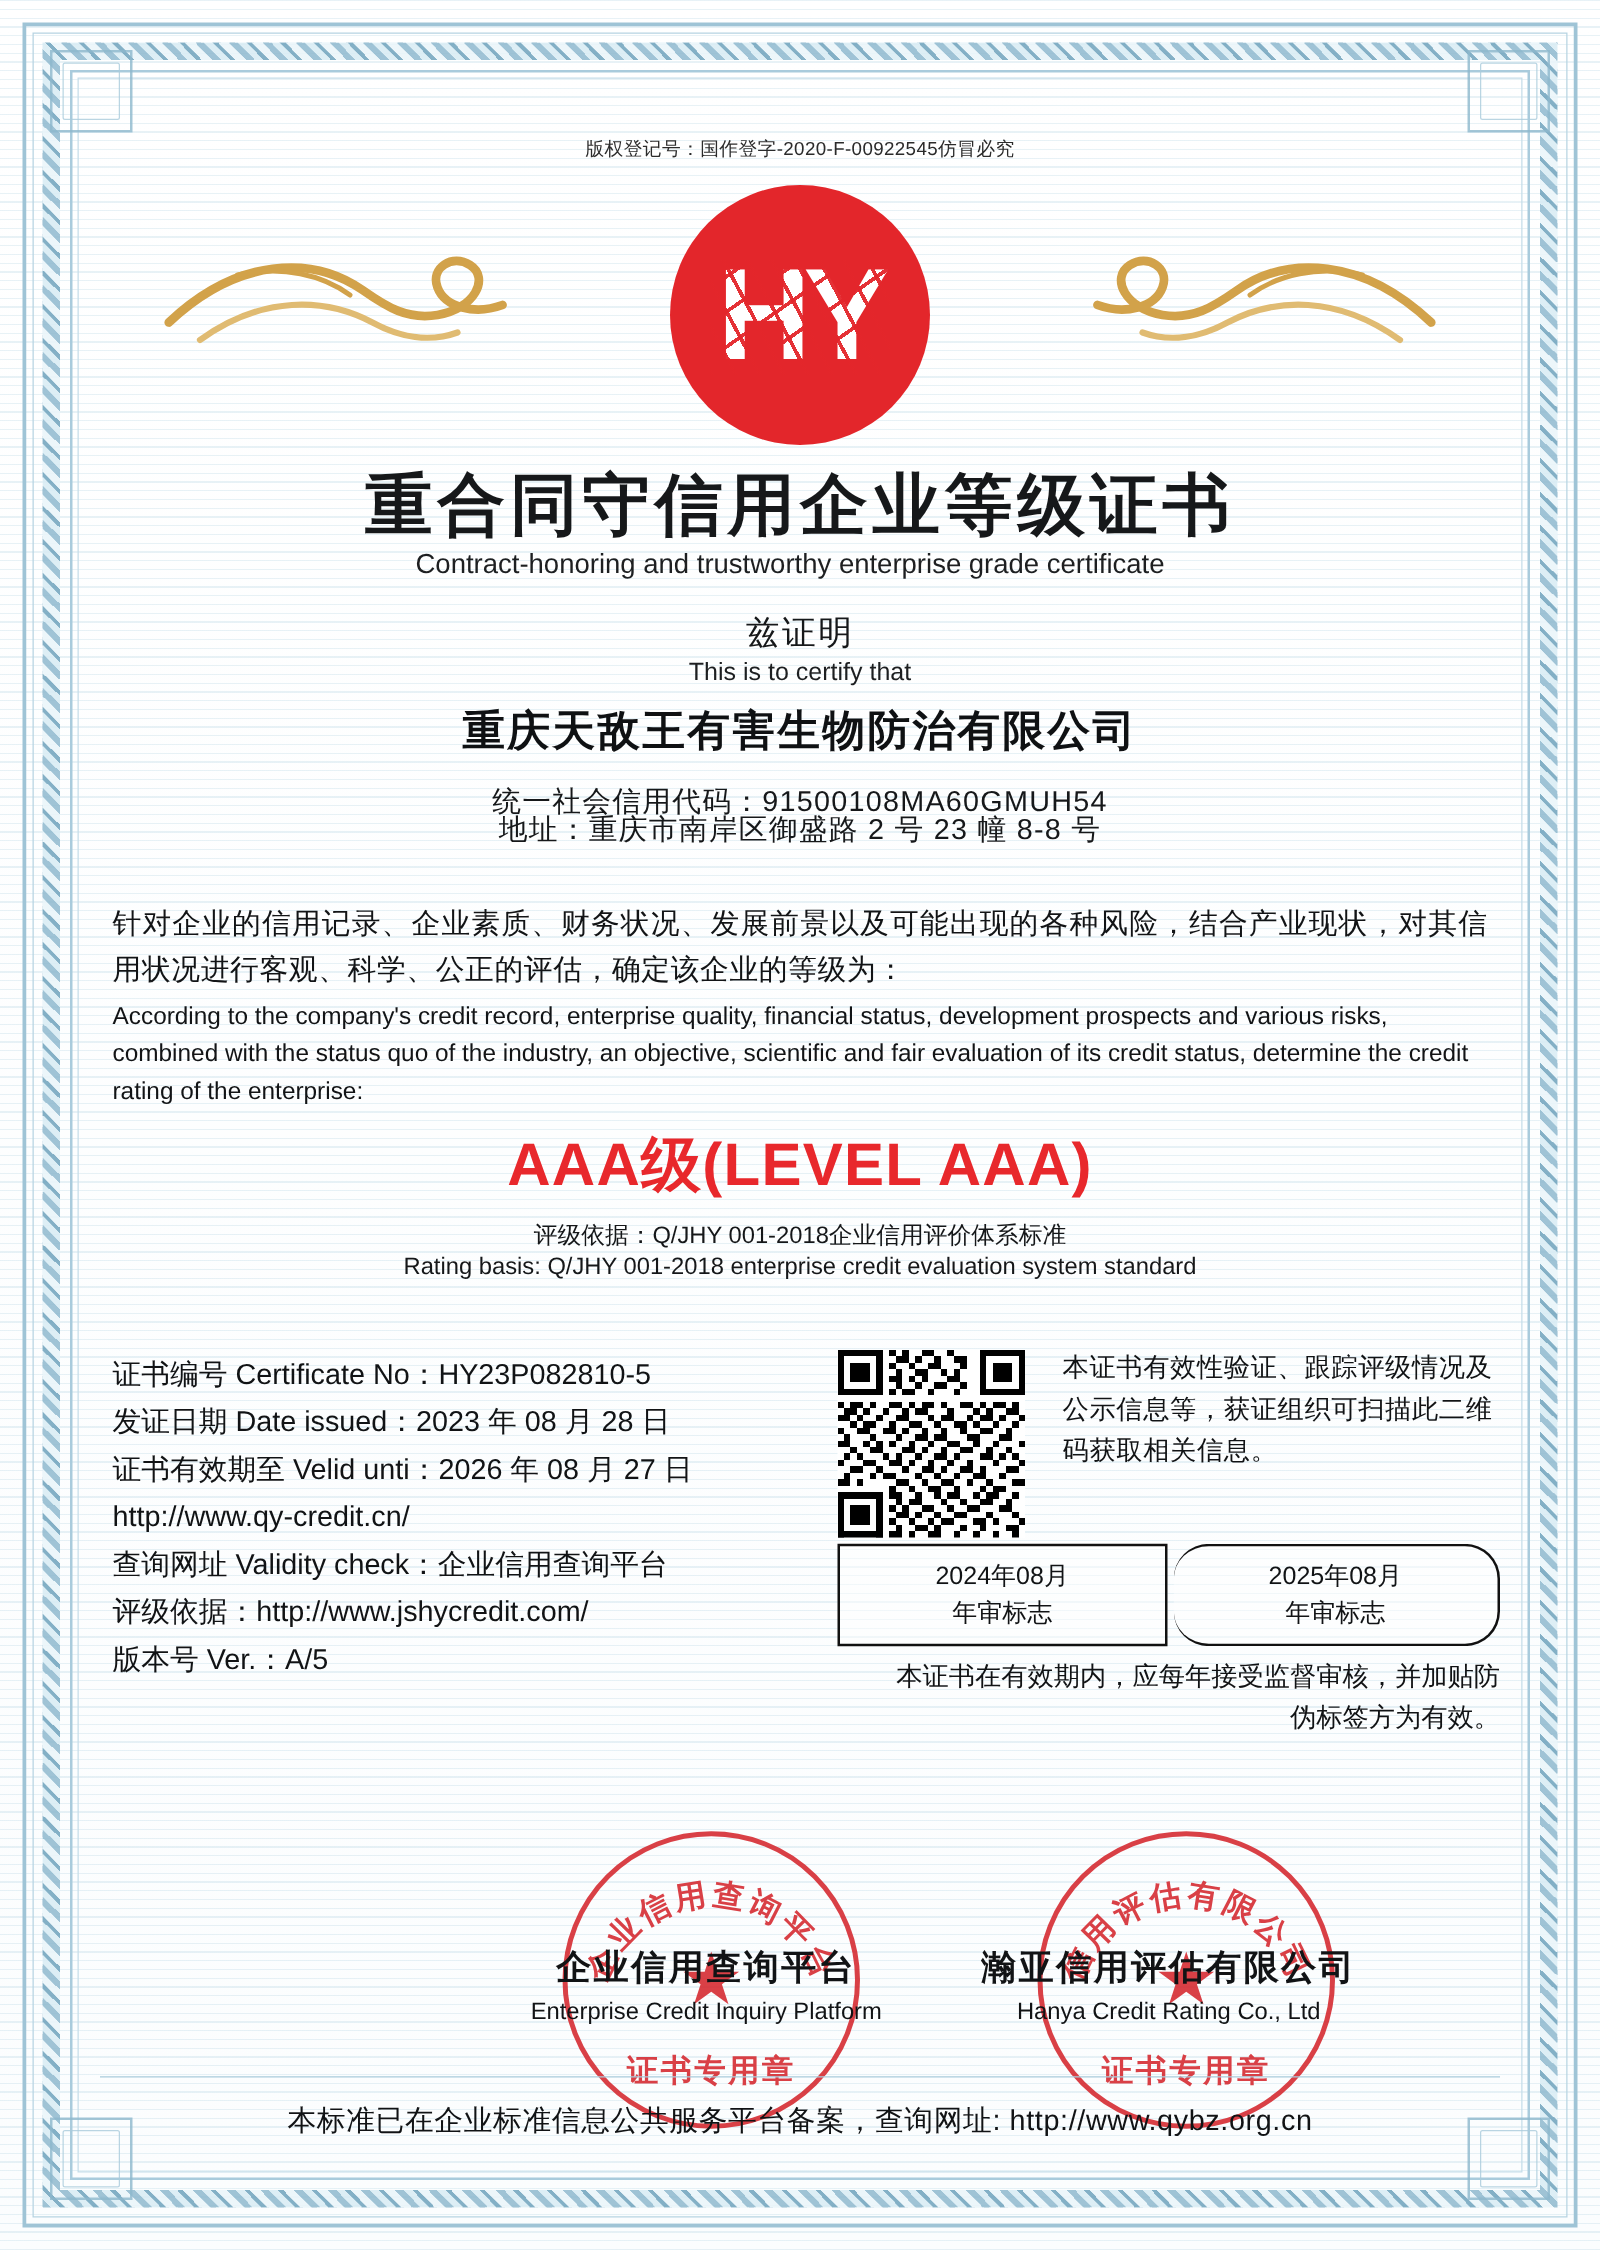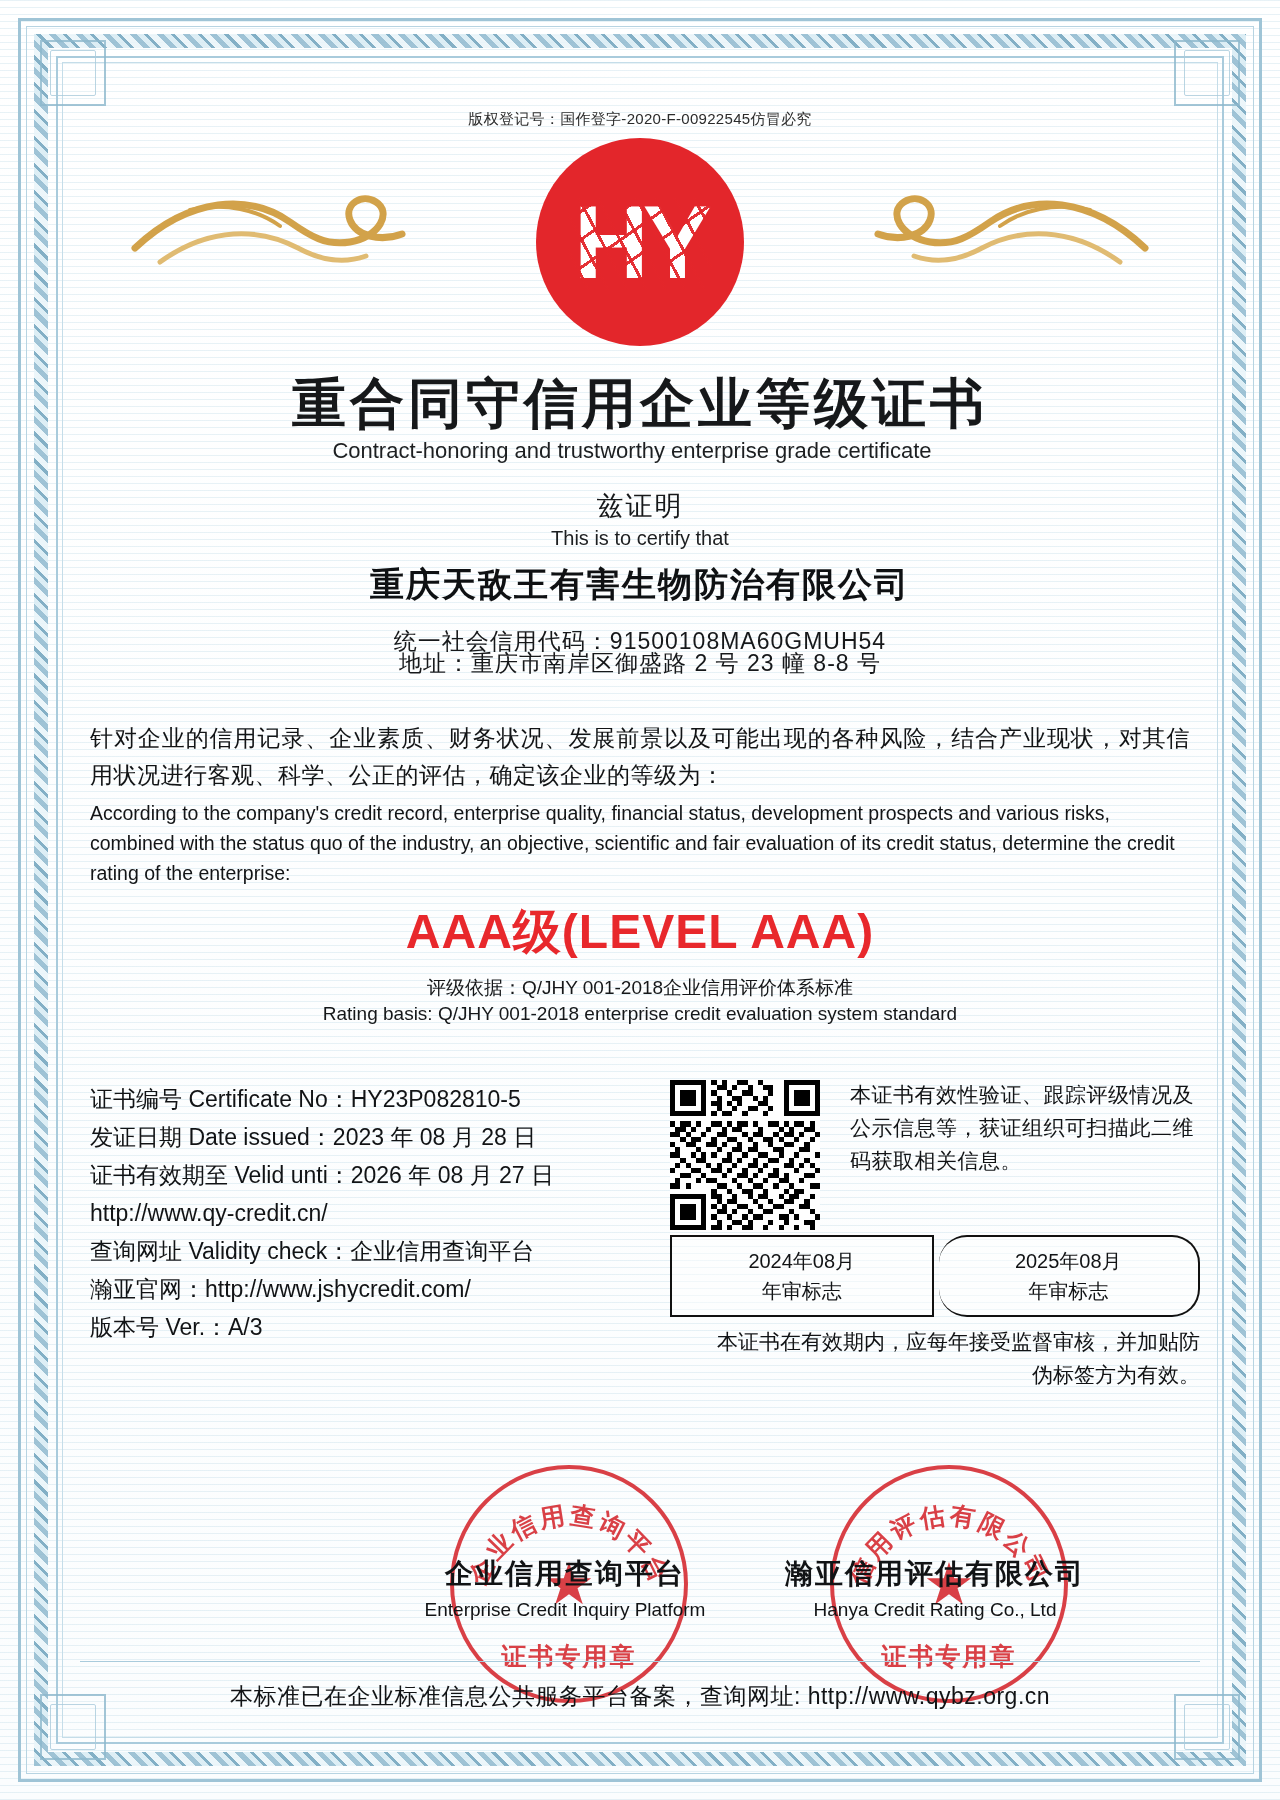--- a/index.html
+++ b/index.html
@@ -72,21 +72,21 @@
   
   .copyright{
     position:absolute;top:40px;left:0;right:0;
     text-align:center;
     font-size:15px;color:#2b2b2b;
     letter-spacing:.3px;
   }
 
   
   .header{
-    position:absolute;top:48px;left:0;right:0;height:230px;
+    position:absolute;top:58px;left:0;right:0;height:230px;
   }
   .flourish{
     position:absolute;top:58px;width:330px;height:120px;
   }
   .flourish.left{left:60px;}
   .flourish.right{right:60px;transform:scaleX(-1);}
   .logo{
     position:absolute;left:50%;top:20px;transform:translateX(-50%);
     width:208px;height:208px;border-radius:50%;
     background:#e3262b;
@@ -294,22 +294,22 @@
     <div class="level">AAA级(LEVEL AAA)</div>
     <div class="basis-cn">评级依据：Q/JHY 001-2018企业信用评价体系标准</div>
     <div class="basis-en">Rating basis: Q/JHY 001-2018 enterprise credit evaluation system standard</div>
 
     <div class="info">
       <div class="row">证书编号 Certificate No：HY23P082810-5</div>
       <div class="row">发证日期 Date issued：2023 年 08 月 28 日</div>
       <div class="row">证书有效期至 Velid unti：2026 年 08 月 27 日</div>
       <div class="row">http://www.qy-credit.cn/</div>
       <div class="row">查询网址 Validity check：企业信用查询平台</div>
-      <div class="row">瀚亚官网：http://www.jshycredit.com/</div>
-      <div class="row">版本号 Ver.：A/3</div>
+      <div class="row">评级依据：http://www.jshycredit.com/</div>
+      <div class="row">版本号 Ver.：A/5</div>
     </div>
 
     <div class="qr">
       <svg width="150" height="150" viewBox="0 0 29 29" shape-rendering="crispEdges">
         <rect width="29" height="29" fill="#ffffff"></rect>
         <g fill="#000000">
           <rect x="0" y="0" width="7" height="1"></rect>
             <rect x="0" y="6" width="7" height="1"></rect>
           <rect x="0" y="0" width="1" height="7"></rect>
             <rect x="6" y="0" width="1" height="7"></rect>

